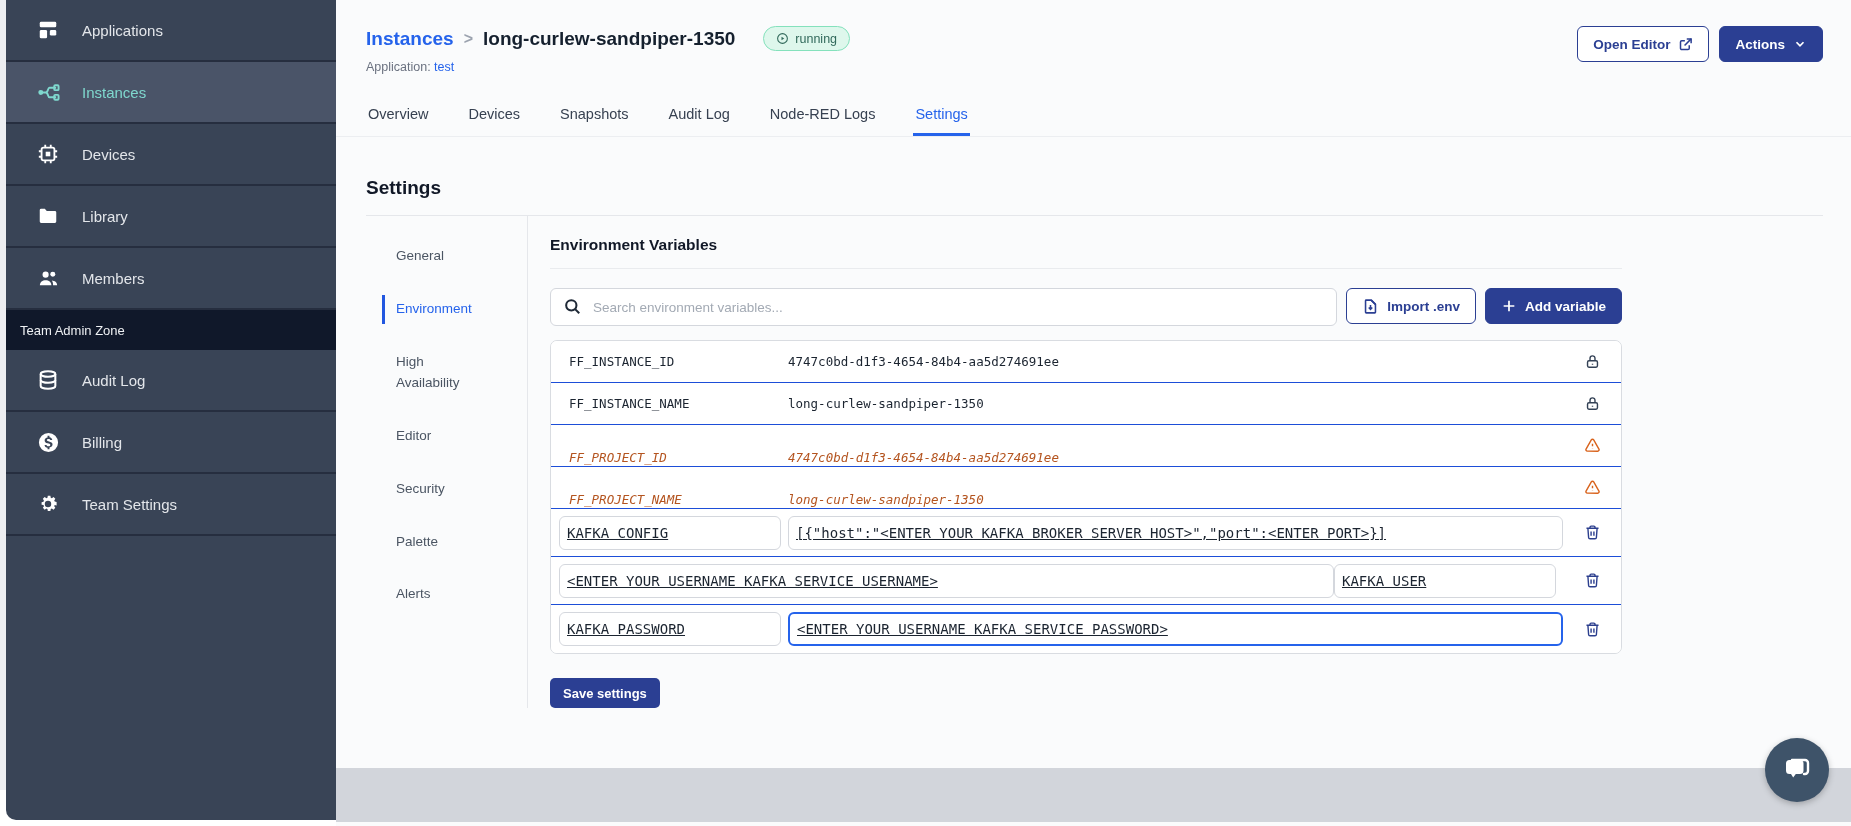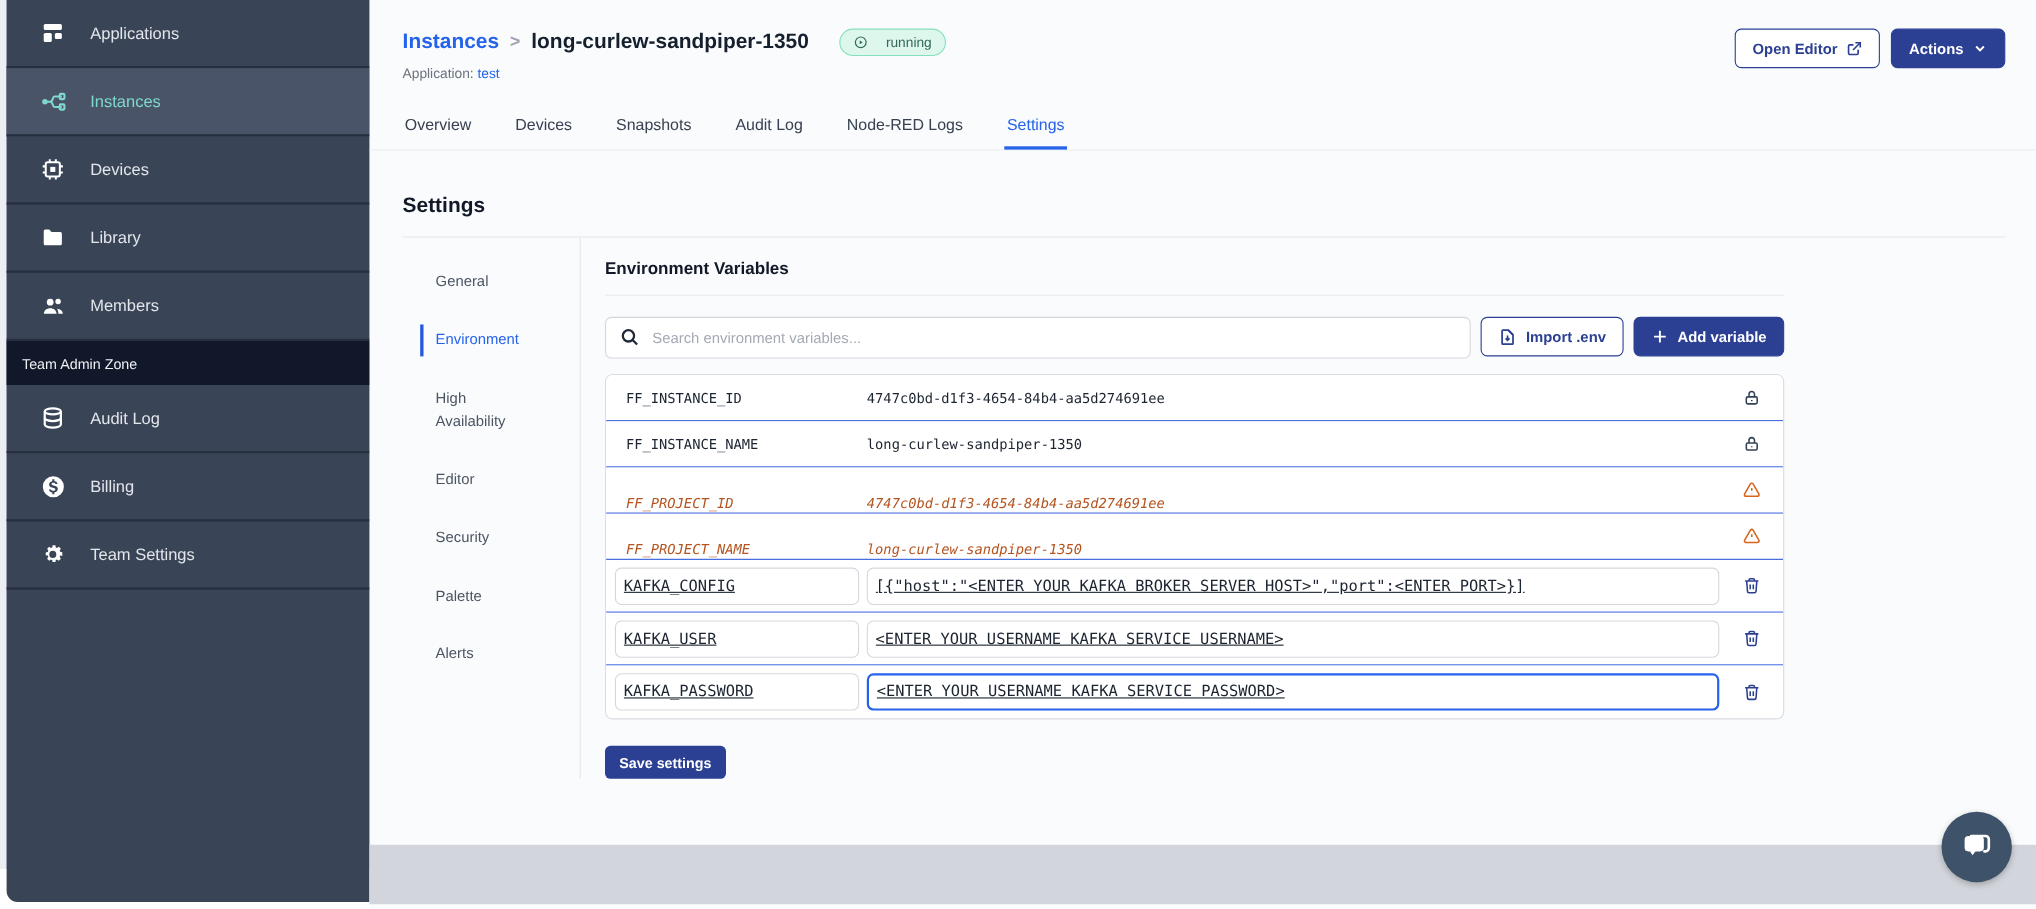--- a/index.html
+++ b/index.html
@@ -1,18 +1,18 @@
 <!DOCTYPE html>
 <html><head>
 <meta charset="utf-8">
 <style>
   * { margin:0; padding:0; box-sizing:border-box; }
   html,body { width:1851px; height:826px; overflow:hidden; background:#fff;
     font-family:"Liberation Sans","DejaVu Sans",sans-serif; }
-  .screen { position:relative; width:1851px; height:790px; background:#c4b5fd; display:flex; }
+  .screen { position:relative; width:1851px; height:790px; background:#0f766e; display:flex; }
 
   
   .left-edge { width:6px; height:100%; background:#edeef1; flex:none; }
 
   
   .sidebar { width:330px; flex:none; height:820px; background:#394456; border-radius:0 0 0 10px;
     display:flex; flex-direction:column; color:#dfe3e8; }
   .side-item { display:flex; align-items:center; gap:22px; height:62px; padding-left:30px;
     border-bottom:2px solid #262e3f; cursor:pointer; font-size:15px; color:#e3e6ea; }
   .side-item .sicon { width:24px; height:24px; flex:none; display:flex; align-items:center; justify-content:center; color:#fff; }
@@ -25,21 +25,21 @@
   
   .main { flex:1; position:relative; background:#fafbfc; height:826px; }
   .main-inner { padding:0 28px 0 30px; }
 
   
   .header-row { display:flex; align-items:flex-start; padding-top:26px; }
   .crumbs { display:flex; align-items:center; gap:10px; }
   .crumb-link { color:#2563eb; font-size:19px; font-weight:bold; cursor:pointer; }
   .crumb-sep { color:#9ca3af; font-size:16px; font-weight:bold; }
   .crumb-current { color:#15202e; font-size:19px; font-weight:bold; }
-  .status-badge { margin-left:18px; display:flex; align-items:center; gap:16px; height:25px;
+  .status-badge { margin-left:18px; display:flex; align-items:center; gap:6px; height:25px;
     padding:4px 12px; background:#def7ec; border:1px solid #84e1bc; border-radius:13px;
     font-size:12.5px; color:#31695b; }
   .app-line { margin-top:9px; font-size:12.5px; color:#6b7280; }
   .app-line a { color:#2563eb; text-decoration:none; cursor:pointer; }
   .header-buttons { margin-left:auto; display:flex; gap:10px; }
   .btn { display:inline-flex; align-items:center; justify-content:center; gap:8px; height:36px;
     border-radius:6px; font-size:13.5px; font-weight:bold; cursor:pointer; padding:0 15px;
     font-family:"Liberation Sans","DejaVu Sans",sans-serif; }
   .btn-outline { background:#fff; color:#2b3f93; border:1.5px solid #2b3f93; }
   .btn-solid { background:#2b3f93; color:#fff; border:1.5px solid #2b3f93; }
@@ -360,22 +360,22 @@
                 <svg width="17" height="17" viewBox="0 0 24 24" fill="none" stroke="currentColor" stroke-width="2">
                     <path d="M3.5 6h17"></path>
                     <path d="M8.5 6V4.5a1.5 1.5 0 011.5-1.5h4a1.5 1.5 0 011.5 1.5V6"></path>
                     <path d="M5.5 6l1 13a2 2 0 002 1.9h7a2 2 0 002-1.9l1-13"></path>
                     <path d="M10 10.5v6M14 10.5v6"></path>
                   </svg>
               </div>
             </div>
 
             <div class="t-row editable">
+              <input class="row-input value-input" value="&lt;ENTER YOUR USERNAME KAFKA SERVICE USERNAME&gt;" style="">
               <input class="row-input name-input" value="KAFKA_USER" style="">
-              <input class="row-input value-input" value="&lt;ENTER YOUR USERNAME KAFKA SERVICE USERNAME&gt;" style="">
               <div class="cell-icon icon-navy">
                 <svg width="17" height="17" viewBox="0 0 24 24" fill="none" stroke="currentColor" stroke-width="2">
                     <path d="M3.5 6h17"></path>
                     <path d="M8.5 6V4.5a1.5 1.5 0 011.5-1.5h4a1.5 1.5 0 011.5 1.5V6"></path>
                     <path d="M5.5 6l1 13a2 2 0 002 1.9h7a2 2 0 002-1.9l1-13"></path>
                     <path d="M10 10.5v6M14 10.5v6"></path>
                   </svg>
               </div>
             </div>
 

